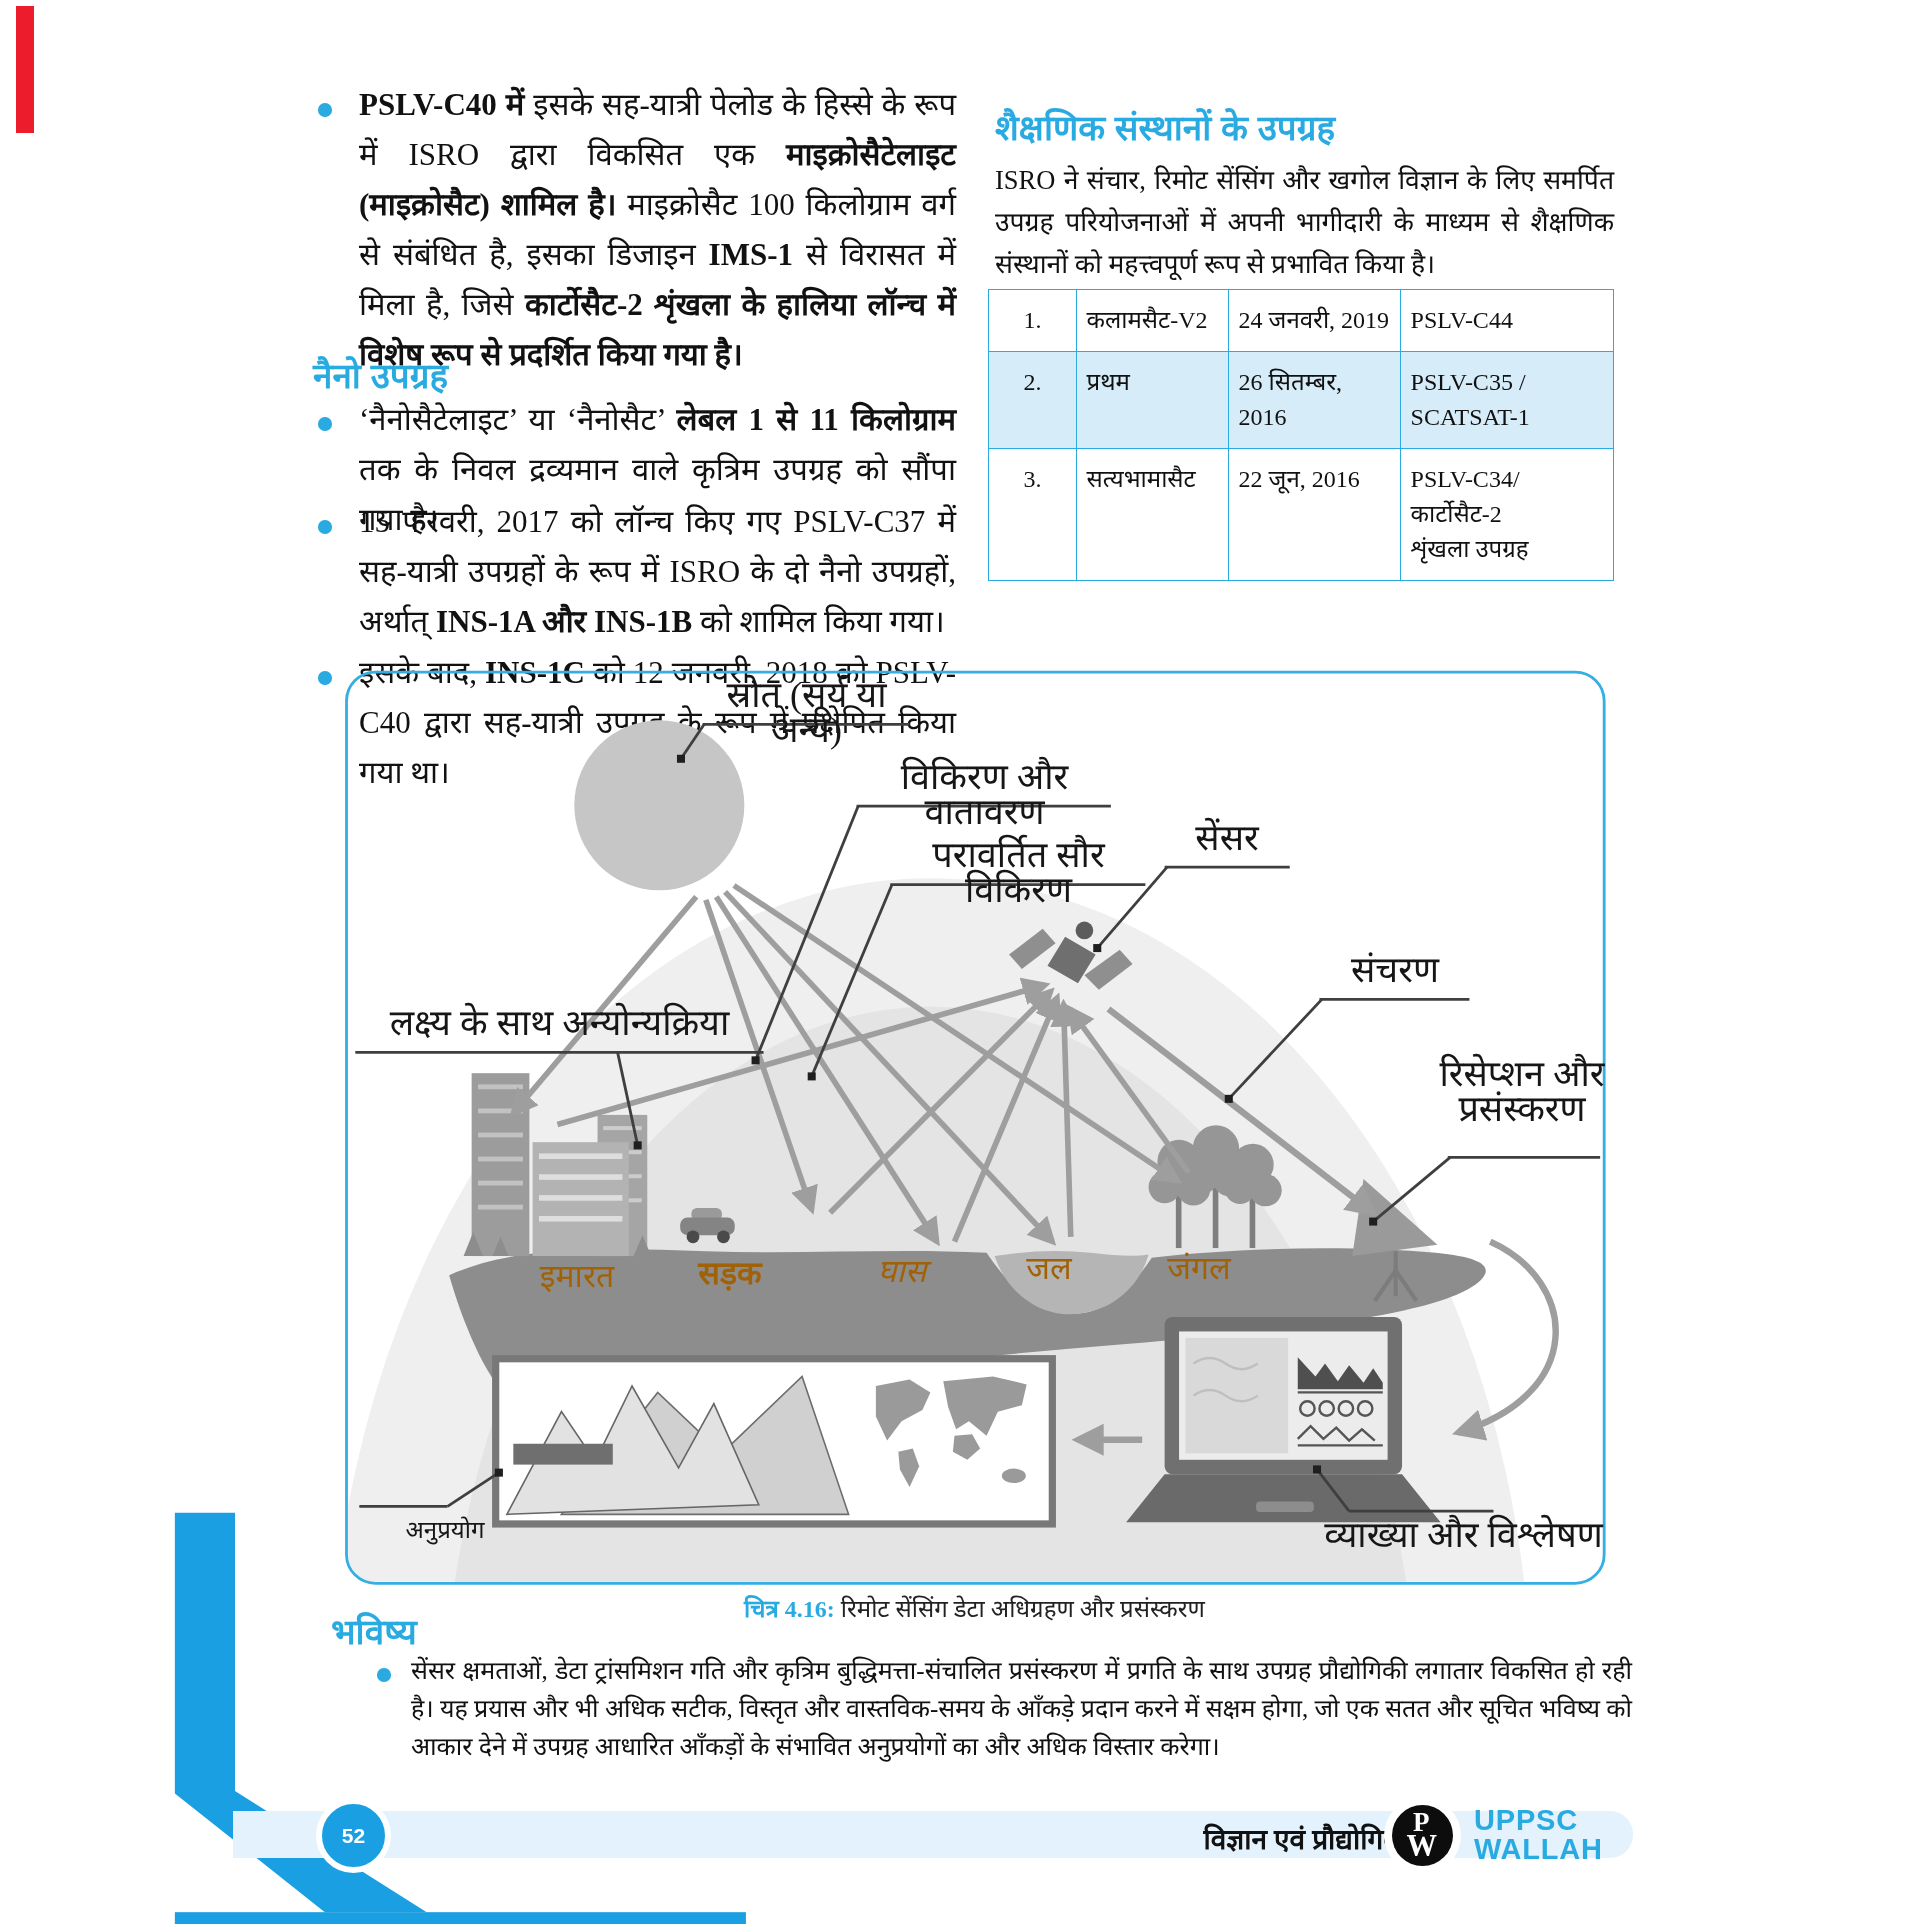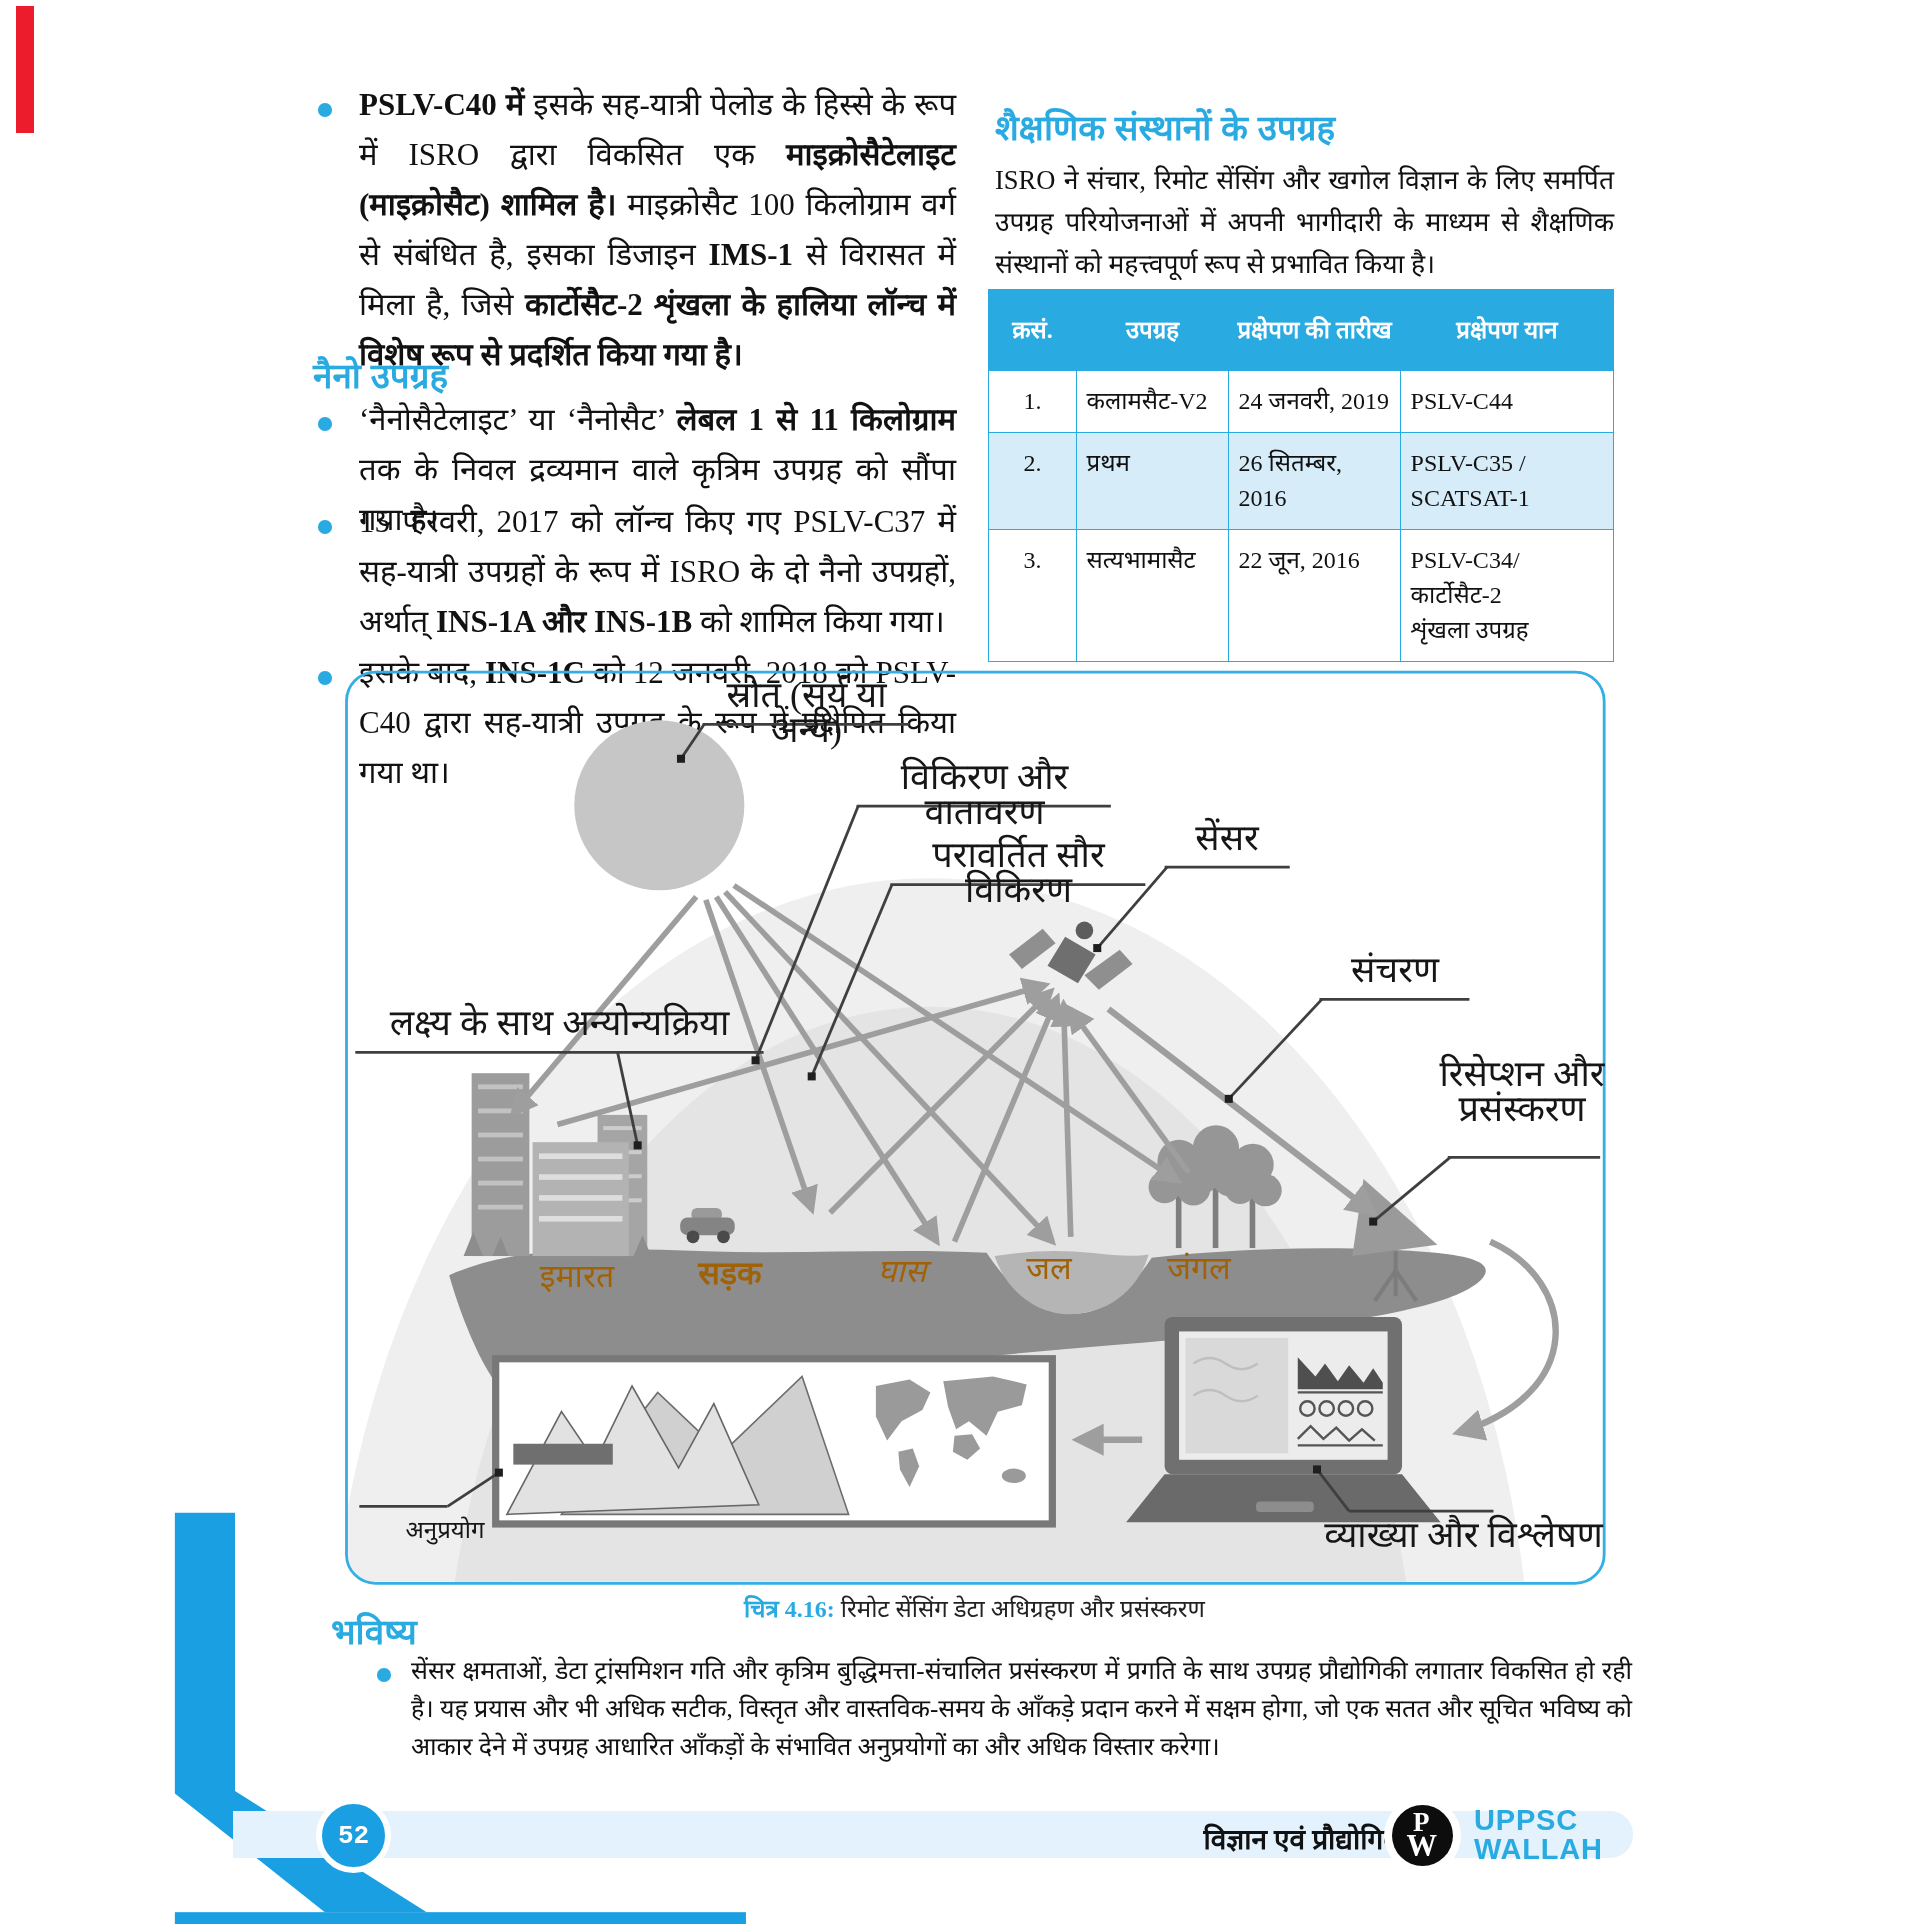--- a/index.html
+++ b/index.html
@@ -28,21 +28,21 @@
   .glabel{position:absolute;font-size:32px;color:#a16207;text-align:center;}
   
   #fig-caption{position:absolute;left:345px;top:1591px;width:1259px;text-align:center;
                font-size:24px;color:#222;}
   #fig-caption .cap-num{color:#29abe2;font-weight:bold;}
   
   #footer-strip{position:absolute;left:233px;top:1811px;width:1400px;height:47px;
                 background:#e3f2fc;border-radius:0 23px 23px 0;}
   #page-circle{position:absolute;left:316px;top:1798px;width:63px;height:63px;border-radius:50%;
                background:#1aa0e2;border:6.4px solid #ffffff;color:#fff;
-               font-family:Liberation Mono, monospace;font-weight:bold;font-size:26px;
+               font-family:Liberation Sans, sans-serif;font-weight:bold;font-size:21px;
                display:flex;align-items:center;justify-content:center;}
   #footer-subject{position:absolute;left:1107px;top:1819px;width:305px;text-align:right;
                   font-size:28px;font-weight:bold;color:#111;}
   #pw-logo-wrap{position:absolute;left:1384px;top:1797px;width:77px;height:77px;border-radius:50%;
                 background:#ffffff;display:flex;align-items:center;justify-content:center;}
   #pw-logo{width:61px;height:61px;border-radius:50%;background:#0d0d0d;position:relative;}
   #pw-logo span{position:absolute;color:#fff;font-family:"Liberation Serif",serif;font-weight:bold;}
   #pw-p{left:21px;top:1.6px;font-size:27px;}
   #pw-w{left:14.4px;top:24px;font-size:30.5px;}
   #brand{position:absolute;left:1474px;top:1806px;font-family:"Liberation Sans","DejaVu Sans",sans-serif;
@@ -76,26 +76,20 @@
   <div class="para" style="left:995px;top:159px;width:619px;">ISRO ने संचार, रिमोट सेंसिंग और खगोल विज्ञान के लिए समर्पित उपग्रह परियोजनाओं में अपनी भागीदारी के माध्यम से शैक्षणिक संस्थानों को महत्त्वपूर्ण रूप से प्रभावित किया है।</div>
 
   <table id="sat-table">
     <colgroup>
         <col style="width:88px">
         <col style="width:152px">
         <col style="width:172px">
         <col style="width:213px">
       </colgroup>
     <tbody>
-        <tr>
-      <th>क्रसं.</th>
-      <th>उपग्रह</th>
-      <th>प्रक्षेपण की तारीख</th>
-      <th>प्रक्षेपण यान</th>
-    </tr>
     <tr>
       <td class="c">1.</td>
       <td>कलामसैट-V2</td>
       <td>24 जनवरी, 2019</td>
       <td class="pre">PSLV-C44</td>
     </tr>
     <tr class="hl">
       <td class="c">2.</td>
       <td>प्रथम</td>
       <td>26 सितम्बर, 2016</td>

